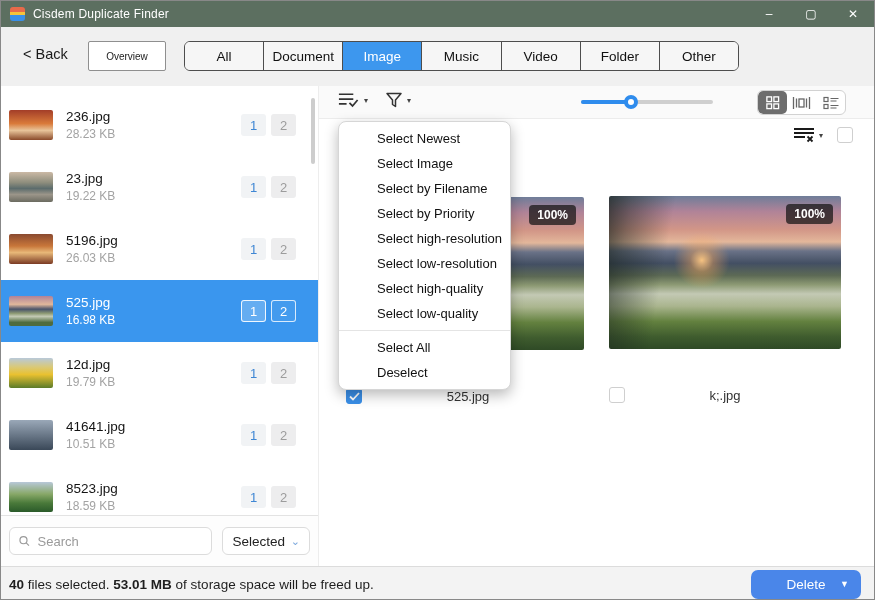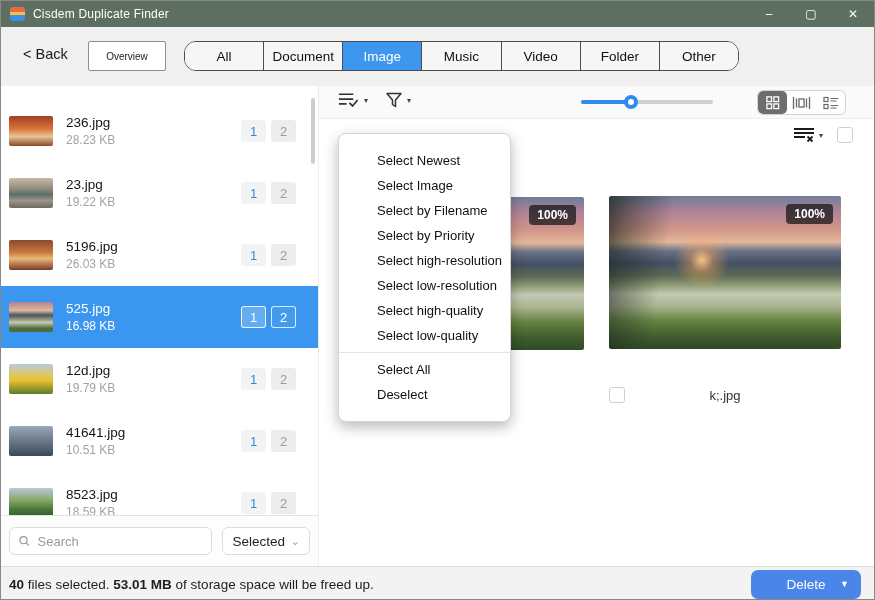--- a/index.html
+++ b/index.html
@@ -12,28 +12,28 @@
   .appicon { width:15px; height:14px; margin:0 8px 0 9px; border-radius:3px;
              background:linear-gradient(180deg,#e86a4a 0%,#e86a4a 34%,#f5c33a 34%,#f5c33a 55%,#3a8fe8 55%,#3a8fe8 100%); }
   .apptitle { font-size:12px; letter-spacing:.2px; }
   .wincontrols { margin-left:auto; display:flex; height:100%; }
   .winbtn { width:42px; height:100%; display:flex; align-items:center; justify-content:center; font-size:12px; color:#fff; }
 
   
   .header { position:absolute; left:0; top:26px; width:100%; height:59px; background:#f0f0f0; }
   .back { position:absolute; left:22px; top:19px; font-size:14.5px; color:#1a1a1a; }
   .overview-btn { position:absolute; left:87px; top:14px; width:78px; height:30px; background:#fff; border:1px solid #8f8f8f; border-radius:2px; display:flex; align-items:center; justify-content:center; font-size:10px; }
-  .tabs { position:absolute; left:183px; top:14px; width:555px; height:30px; display:flex; border:1px solid #4d4d4d; border-radius:12px; overflow:hidden; background:#f6f6f6; }
+  .tabs { position:absolute; left:183px; top:14px; width:555px; height:30px; display:flex; border:1px solid #4d4d4d; border-radius:6px; overflow:hidden; background:#f6f6f6; }
   .tab { flex:1; display:flex; align-items:center; justify-content:center; font-size:13.5px; border-left:1px solid #4d4d4d; background:#f6f6f6; color:#111; }
   .tab:first-child { border-left:none; }
   .tab.active { background:#3d97ee; color:#fff; }
 
   
   .sidebar { position:absolute; left:0; top:85px; width:318px; height:480px; background:#fff; border-right:1px solid #ededed; }
-  .filelist { position:absolute; left:0; top:0; width:100%; height:429px; padding-top:14px; overflow:hidden; }
+  .filelist { position:absolute; left:0; top:0; width:100%; height:429px; padding-top:8px; overflow:hidden; }
   .srow { height:62px; display:flex; align-items:center; padding:0 22px 0 8px; position:relative; }
   .thumb { width:44px; height:30px; border-radius:2px; flex:0 0 44px; }
   .meta { margin-left:13px; flex:1; min-width:0; }
   .fname { font-size:13.5px; color:#141414; }
   .fsize { font-size:12px; color:#a3a3a3; margin-top:3px; }
   .counts { display:flex; gap:5px; }
   .cbadge { min-width:25px; height:22px; display:flex; align-items:center; justify-content:center; border-radius:3px; font-size:13px; }
   .c1 { color:#3f87d4; background:#f1f3f5; }
   .c2 { color:#9c9c9c; background:#ededee; }
   .srow.selected { background:#3a96ee; }
@@ -83,21 +83,21 @@
   }
   .badge { position:absolute; top:8px; right:8px; background:rgba(20,20,20,.72); color:#fff; font-size:12px; font-weight:bold; padding:3px 8px; border-radius:4px; }
   .cardrow { position:relative; margin-top:38px; height:18px; }
   .cardrow .checkbox { position:absolute; top:0; }
   .card1 .cardrow .checkbox { left:-6px; }
   .card2 .cardrow .checkbox { left:0; }
   .cardname { display:block; text-align:center; font-size:13px; color:#333; line-height:17px; }
 
   
   .menu { position:absolute; left:19px; top:35px; width:173px; background:#fff; border:1px solid #d6d6d6; border-radius:8px;
-          box-shadow:0 5px 14px rgba(0,0,0,.28); padding:14px 0; z-index:10;margin-top:12px; }
+          box-shadow:0 5px 14px rgba(0,0,0,.28); padding:4px 0; z-index:10; }
   .mitem { padding:5px 8px 5px 38px; font-size:13px; color:#111; white-space:nowrap; }
   .msep { height:1px; background:#e4e4e4; margin:4px 0; }
 
   
   .statusbar { position:absolute; left:0; top:565px; width:100%; height:35px; background:#f3f3f3; border-top:1px solid #dcdcdc; display:flex; align-items:center; padding:0 13px 0 8px; font-size:13.5px; color:#1e1e1e; }
   .statusbar b { font-weight:bold; }
   .delete-btn { margin-left:auto; width:110px; height:29px; background:#4a86e9; border-radius:7px; color:#fff; position:relative; display:flex; align-items:center; justify-content:center; font-size:13.5px; }
   .delete-btn .tri { position:absolute; right:12px; font-size:9px; }
 
   svg { display:block; }

